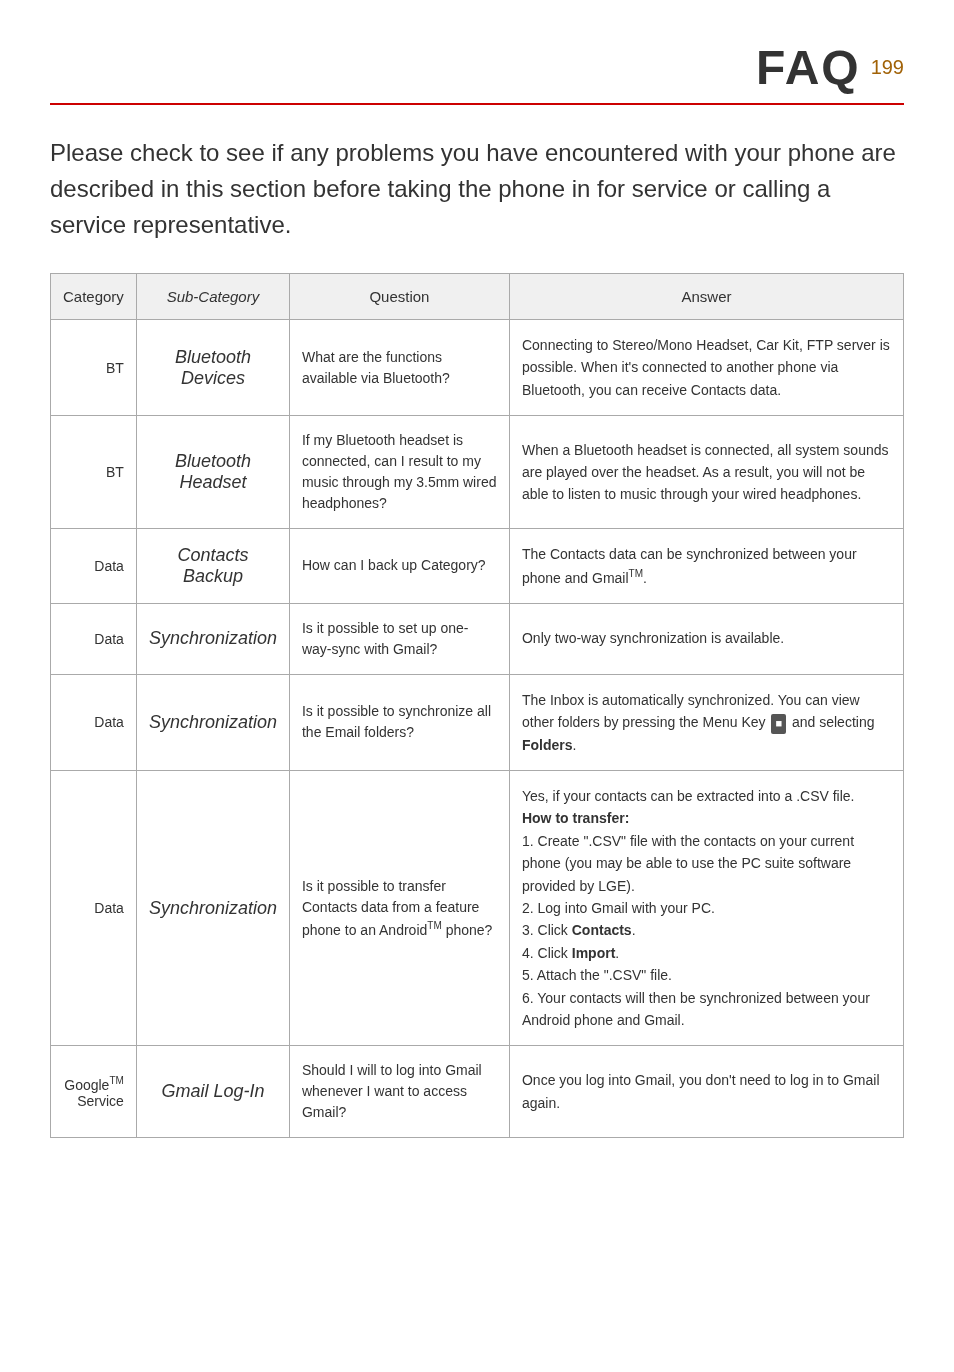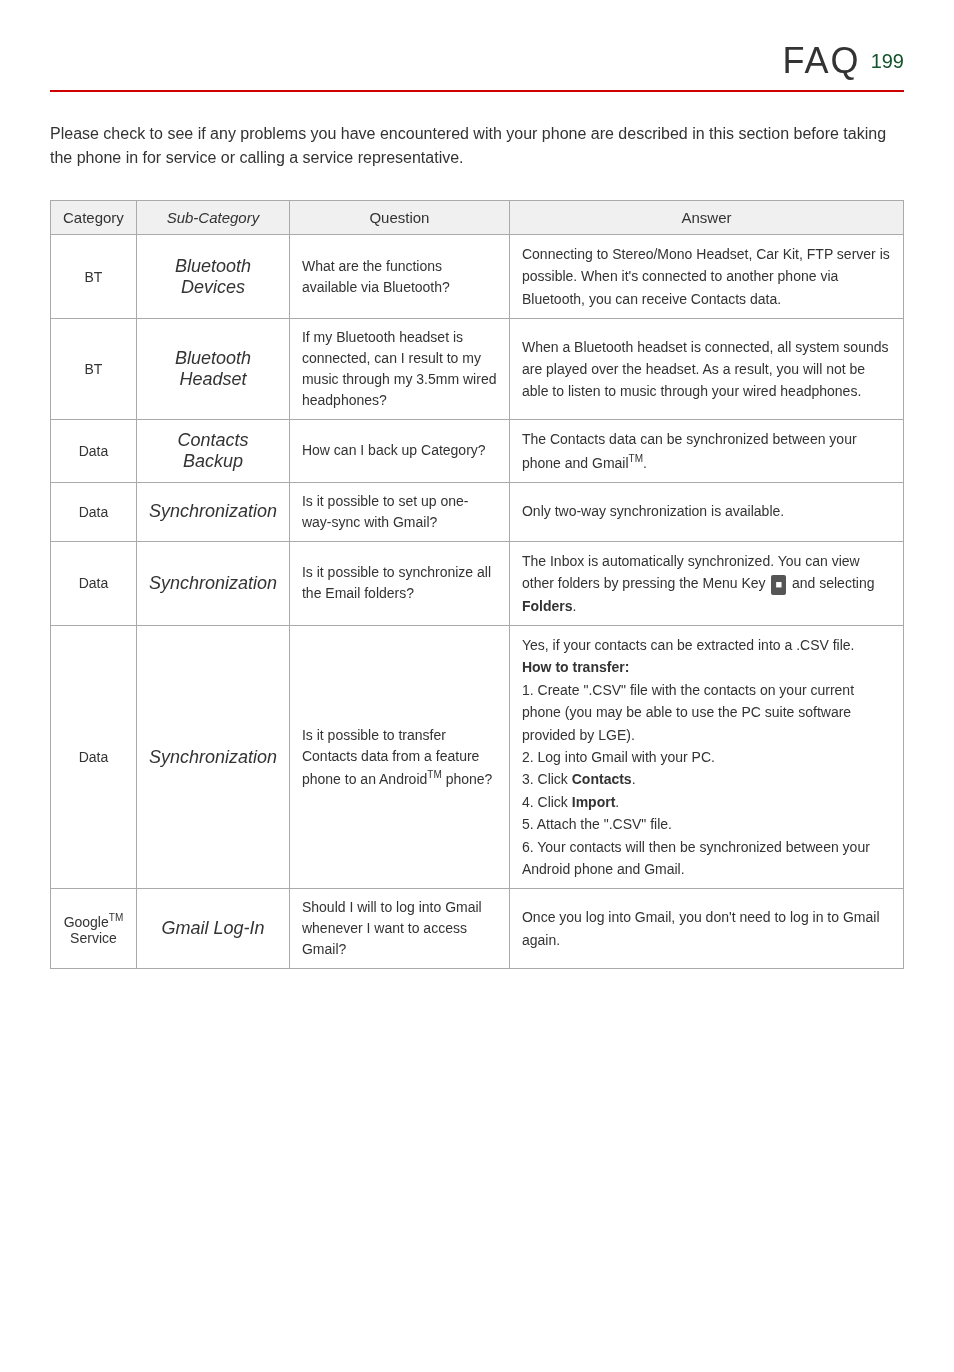--- a/index.html
+++ b/index.html
@@ -20,50 +20,50 @@
     .page-header {
       display: flex;
       justify-content: flex-end;
       align-items: center;
       border-bottom: 2px solid #cc0000;
       padding-bottom: 8px;
       margin-bottom: 30px;
     }
 
     .faq-title {
-      font-size: 36px;
-      font-weight: normal;
+      font-size: 48px;
+      font-weight: bold;
       color: #333;
       letter-spacing: 2px;
       margin-right: 10px;
     }
 
     .page-number {
       font-size: 20px;
-      color: #14532d;
+      color: #a16207;
       font-weight: normal;
     }
 
     .intro-text {
-      font-size: 16px;
+      font-size: 24px;
       line-height: 1.5;
       color: #333;
       margin-bottom: 30px;
     }
 
     .faq-table {
       width: 100%;
       border-collapse: collapse;
       font-size: 14px;
     }
 
     .faq-table th,
     .faq-table td {
       border: 1px solid #aaa;
-      padding: 8px 12px;
+      padding: 14px 12px;
       vertical-align: middle;
     }
 
     .faq-table thead th {
       background: #f0f0f0;
       text-align: center;
       font-weight: normal;
       font-size: 15px;
       color: #333;
     }
@@ -82,21 +82,21 @@
     .col-question {
       width: 220px;
     }
 
     .col-answer {
       width: auto;
       margin-left: 20px;
     }
 
     .faq-table td.col-category {
-      text-align: center;
+      text-align: right;
       font-size: 14px;
       margin-top: 30px;
     }
 
     .faq-table td.col-subcategory {
       text-align: center;
       font-size: 18px;
     }
 
     .faq-table td.col-question {

